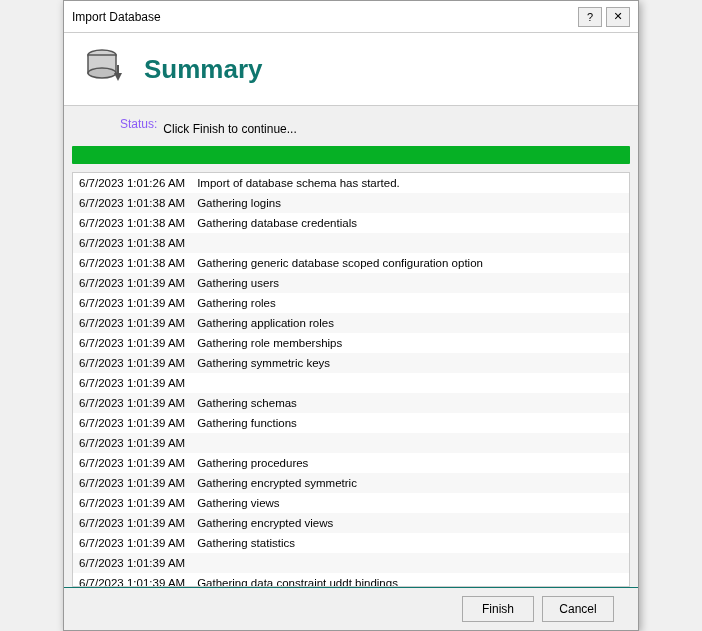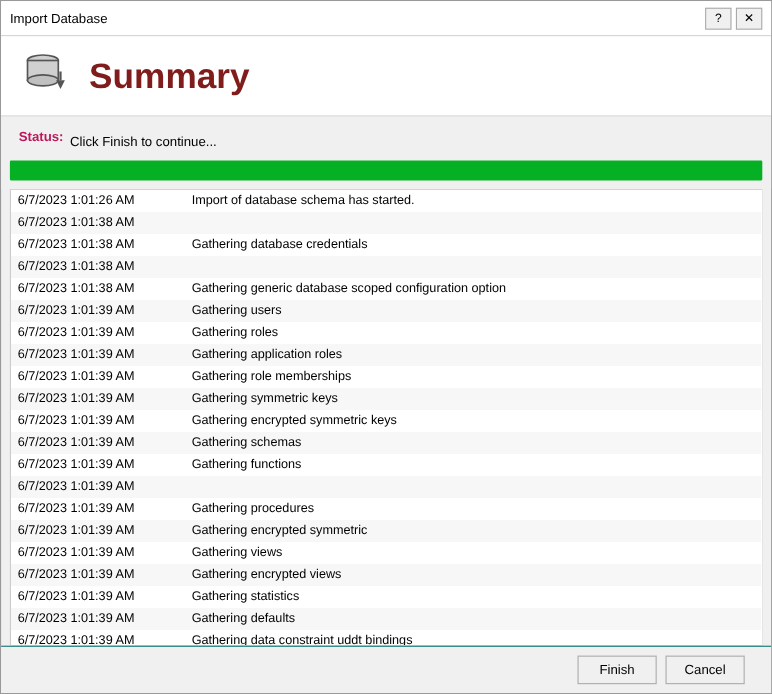--- a/index.html
+++ b/index.html
@@ -7,21 +7,21 @@
       font-family: 'Segoe UI', Arial, sans-serif;
       font-size: 12px;
       background: #f0f0f0;
       display: flex;
       justify-content: center;
       align-items: center;
       width: 702px;
       height: 631px;
     }
     .dialog {
-      width: 702px;
+      width: 576px;
       height: 631px;
       background: #f0f0f0;
       border: 1px solid #999;
       box-shadow: 2px 2px 8px rgba(0,0,0,0.3);
       display: flex;
       flex-direction: column;
     }
     .title-bar {
       background: #fff;
       height: 32px;
@@ -57,35 +57,36 @@
       align-items: center;
       gap: 16px;
       border-bottom: 1px solid #ccc;
     }
     .db-icon {
       width: 48px;
       height: 48px;
       flex-shrink: 0;
     }
     .header-title {
-      font-size: 32px;
+      font-size: 26px;
       font-weight: bold;
-      color: #7f1d1d;
+      color: #0f766e;
     }
     .status-bar {
       background: #f0f0f0;
       padding: 6px 16px;
       display: flex;
       align-items: center;
       gap: 6px;
       font-size: 12px;
     }
     .status-label {
-      font-weight: bold;
-      color: #be185d;
+      font-weight: normal;
+      color: #8b5cf6;
+      margin-left: 40px;
     }
     .status-text {
       color: #000;
       margin-top: 10px;
     }
     .progress-bar-container {
       background: #f0f0f0;
       padding: 4px 8px 8px 8px;
     }
     .progress-bar {
@@ -97,21 +98,20 @@
     .log-area {
       flex: 1;
       background: #fff;
       margin: 0 8px;
       border: 1px solid #ccc;
       overflow-y: scroll;
       overflow-x: hidden;
     }
     .log-row {
       display: flex;
-      gap: 40px;
     }
     .log-row:nth-child(even) {
       background: #f7f7f7;
     }
     .log-row:nth-child(odd) {
       background: #fff;
     }
     .log-cell-time {
       padding: 1px 8px 1px 6px;
       color: #000;
@@ -192,20 +192,21 @@
   </div>
 
   <div class="log-area">
     <div id="log-entries">
         <div class="log-row">
           <div class="log-cell-time">6/7/2023 1:01:26 AM</div>
           <div class="log-cell-msg">Import of database schema has started.</div>
         </div>
         <div class="log-row">
           <div class="log-cell-time">6/7/2023 1:01:38 AM</div>
+          <div class="log-cell-msg">Gathering logins</div>
         </div>
         <div class="log-row">
           <div class="log-cell-time">6/7/2023 1:01:38 AM</div>
           <div class="log-cell-msg">Gathering database credentials</div>
         </div>
         <div class="log-row">
           <div class="log-cell-time">6/7/2023 1:01:38 AM</div>
         </div>
         <div class="log-row">
           <div class="log-cell-time">6/7/2023 1:01:38 AM</div>
@@ -226,21 +227,20 @@
         <div class="log-row">
           <div class="log-cell-time">6/7/2023 1:01:39 AM</div>
           <div class="log-cell-msg">Gathering role memberships</div>
         </div>
         <div class="log-row">
           <div class="log-cell-time">6/7/2023 1:01:39 AM</div>
           <div class="log-cell-msg">Gathering symmetric keys</div>
         </div>
         <div class="log-row">
           <div class="log-cell-time">6/7/2023 1:01:39 AM</div>
-          <div class="log-cell-msg">Gathering encrypted symmetric keys</div>
         </div>
         <div class="log-row">
           <div class="log-cell-time">6/7/2023 1:01:39 AM</div>
           <div class="log-cell-msg">Gathering schemas</div>
         </div>
         <div class="log-row">
           <div class="log-cell-time">6/7/2023 1:01:39 AM</div>
           <div class="log-cell-msg">Gathering functions</div>
         </div>
         <div class="log-row">
@@ -261,21 +261,20 @@
         <div class="log-row">
           <div class="log-cell-time">6/7/2023 1:01:39 AM</div>
           <div class="log-cell-msg">Gathering encrypted views</div>
         </div>
         <div class="log-row">
           <div class="log-cell-time">6/7/2023 1:01:39 AM</div>
           <div class="log-cell-msg">Gathering statistics</div>
         </div>
         <div class="log-row">
           <div class="log-cell-time">6/7/2023 1:01:39 AM</div>
-          <div class="log-cell-msg">Gathering defaults</div>
         </div>
         <div class="log-row">
           <div class="log-cell-time">6/7/2023 1:01:39 AM</div>
           <div class="log-cell-msg">Gathering data constraint uddt bindings</div>
         </div>
         <div class="log-row">
           <div class="log-cell-time">6/7/2023 1:01:39 AM</div>
           <div class="log-cell-msg">Gathering external data sources</div>
         </div>
       </div>

